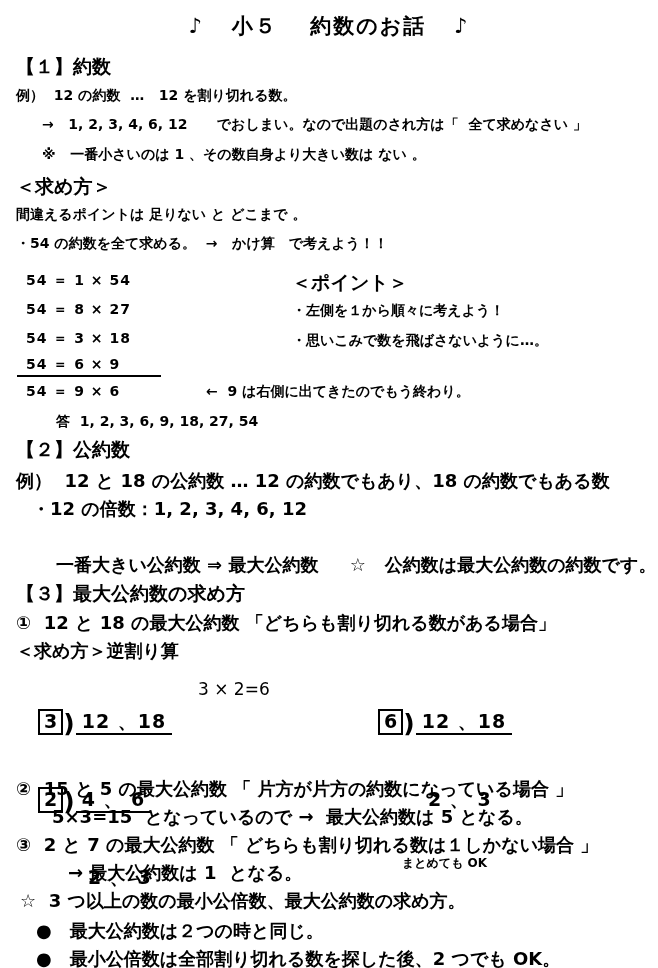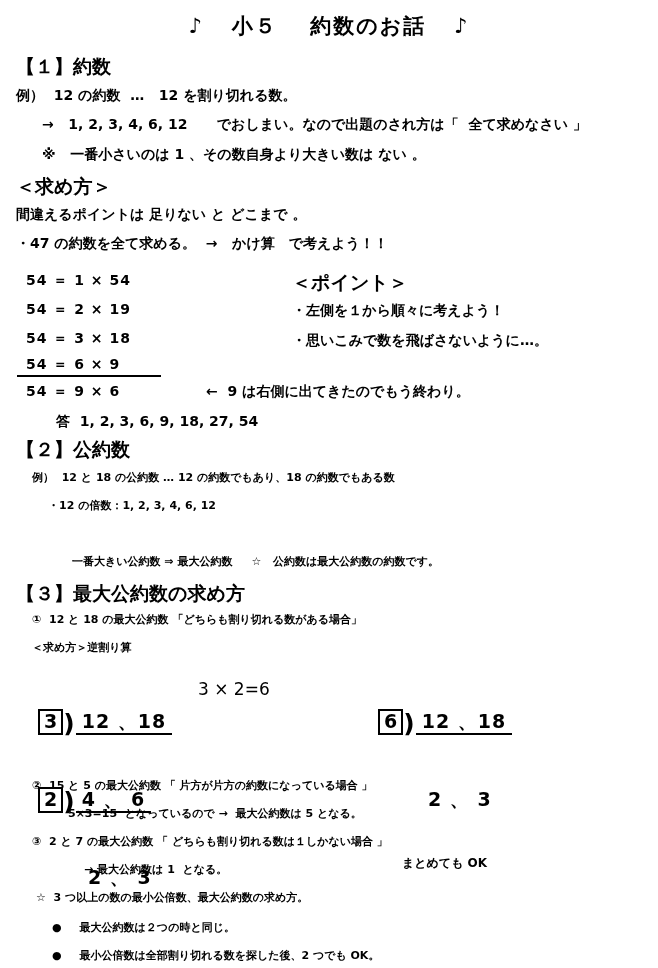--- a/index.html
+++ b/index.html
@@ -36,21 +36,21 @@
     width: 658px;
     text-align: center;
     font-size: 21px;
     font-weight: bold;
     letter-spacing: 2px;
     white-space: pre;
   }
   
   .s15 { font-size: 19px; }
   .s14 { font-size: 14px; }
-  .s13 { font-size: 11px; margin-left: 16px; }
+  .s13 { font-size: 18px; }
   .s17 { font-size: 17px; }
   .thin { font-weight: normal; }
 
   
   .hrule {
     position: absolute;
     background: #000;
     height: 2px;
   }
 
@@ -116,24 +116,24 @@
   <div class="ln s14" style="left:16px; top:88px;">例）  12 の約数  …   12 を割り切れる数。</div>
 
   <div class="ln s14" style="left:42px; top:117px;">→   1, 2, 3, 4, 6, 12      でおしまい。なので出題のされ方は「  全て求めなさい 」</div>
 
   <div class="ln s14" style="left:42px; top:147px;">※   一番小さいのは 1 、その数自身より大きい数は ない 。</div>
 
   <div class="ln s15" style="left:16px; top:177px;">＜求め方＞</div>
 
   <div class="ln s14" style="left:16px; top:207px;">間違えるポイントは 足りない と どこまで 。</div>
 
-  <div class="ln s14" style="left:16px; top:236px;">・47 の約数を全て求める。  →   かけ算　で考えよう！！</div>
+  <div class="ln s14" style="left:16px; top:236px;">・54 の約数を全て求める。  →   かけ算　で考えよう！！</div>
 
   <div class="ln s14" style="left:26px; top:273px; letter-spacing:1px;">54 ＝ 1 × 54</div>
-  <div class="ln s14" style="left:26px; top:302px; letter-spacing:1px;">54 ＝ 2 × 19</div>
+  <div class="ln s14" style="left:26px; top:302px; letter-spacing:1px;">54 ＝ 8 × 27</div>
   <div class="ln s14" style="left:26px; top:331px; letter-spacing:1px;">54 ＝ 3 × 18</div>
   <div class="ln s14" style="left:26px; top:357px; letter-spacing:1px;">54 ＝ 6 × 9</div>
   <div class="hrule" style="left:17px; top:375px; width:144px;"></div>
   <div class="ln s14" style="left:26px; top:384px; letter-spacing:1px;">54 ＝ 9 × 6</div>
 
   <div class="ln s14" style="left:194px; top:384px;margin-left:12px;">←  9 は右側に出てきたのでもう終わり。</div>
 
   <div class="ln s14" style="left:56px; top:414px;">答  1, 2, 3, 6, 9, 18, 27, 54</div>
 
   <div class="ln s15" style="left:292px; top:273px;">＜ポイント＞</div>

